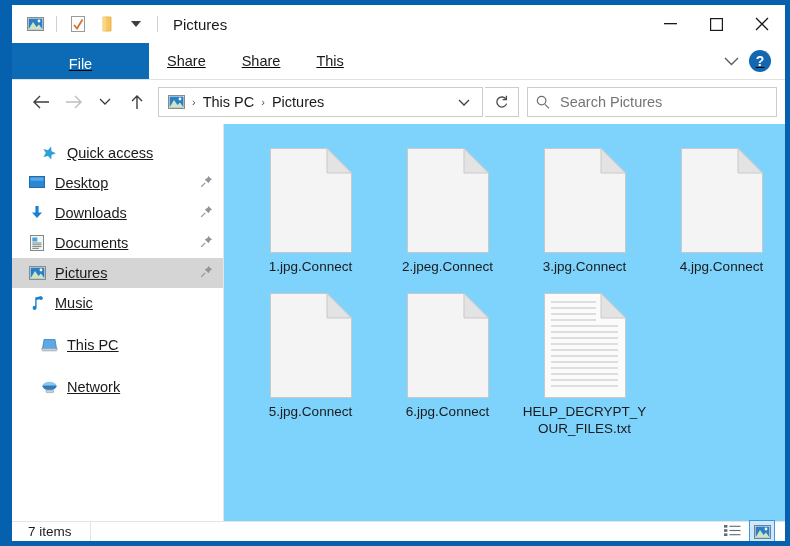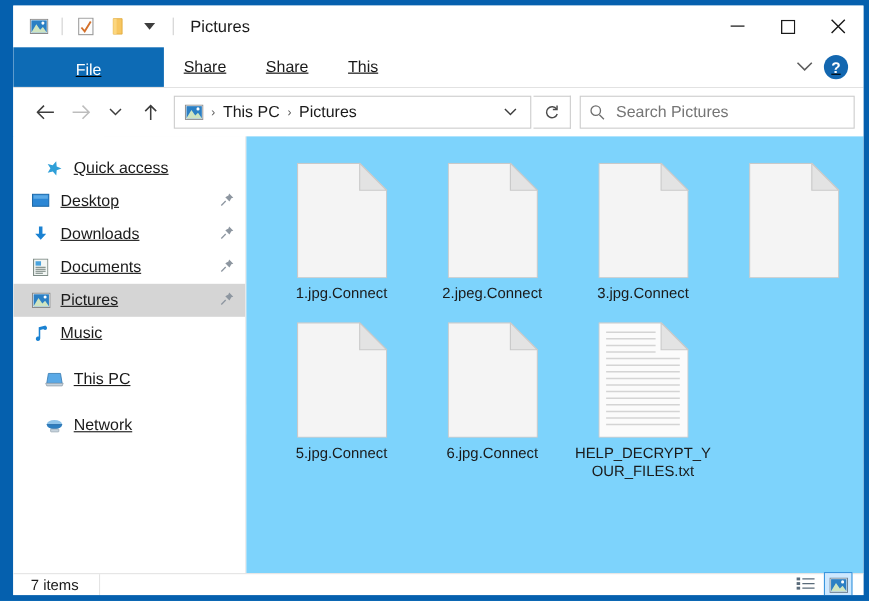--- a/index.html
+++ b/index.html
@@ -452,20 +452,21 @@
             <div class="name">3.jpg.Connect</div>
           </div>
 
           <div class="file">
             <div class="thumb">
               <svg width="82" height="105" viewBox="0 0 82 105">
                 <path d="M0.5 0.5 H57 L81.5 25 V104.5 H0.5 Z" fill="#f4f4f4" stroke="#c9c9c9"></path>
                 <path d="M57 0.5 V25 H81.5 Z" fill="#e3e3e3" stroke="#c9c9c9"></path>
               </svg>
             </div>
+            <div class="name">4.jpg.Connect</div>
           </div>
 
           <div class="file">
             <div class="thumb">
               <svg width="82" height="105" viewBox="0 0 82 105">
                 <path d="M0.5 0.5 H57 L81.5 25 V104.5 H0.5 Z" fill="#f4f4f4" stroke="#c9c9c9"></path>
                 <path d="M57 0.5 V25 H81.5 Z" fill="#e3e3e3" stroke="#c9c9c9"></path>
               </svg>
             </div>
             <div class="name">5.jpg.Connect</div>

